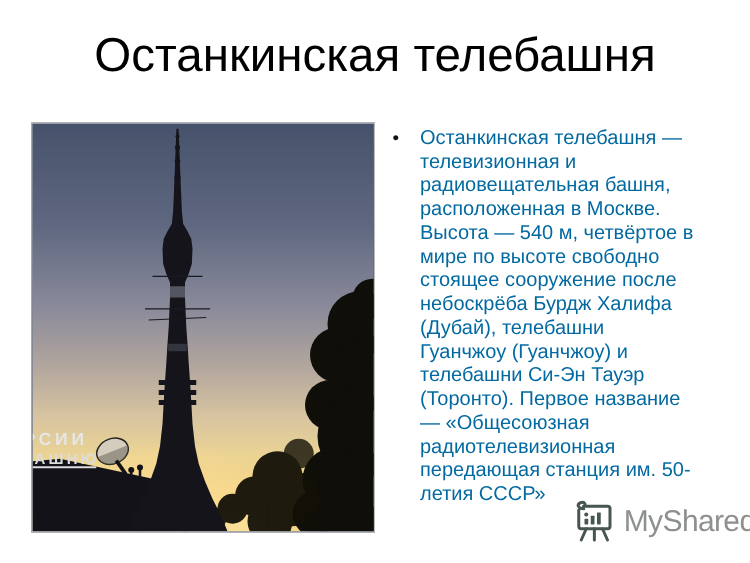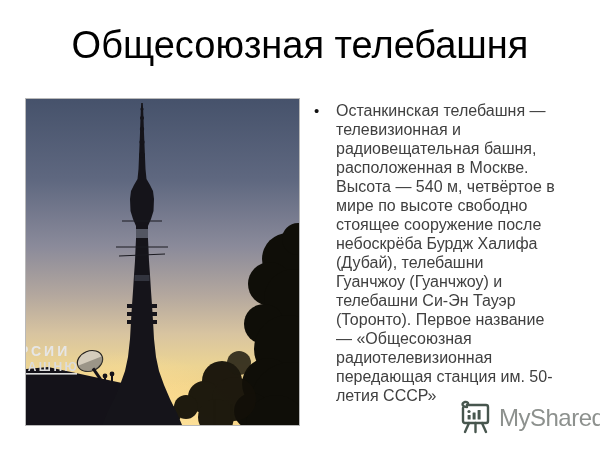--- a/index.html
+++ b/index.html
@@ -19,40 +19,40 @@
   .photo svg{display:block;}
   .bullet-item{
     position:absolute;left:314px;top:101px;width:268px;
     display:flex;align-items:flex-start;
   }
   .bullet-marker{
     flex:0 0 22px;font-size:15px;line-height:19px;color:#111111;
     padding-top:0px;
   }
   .bullet-text{
-    flex:1;font-size:16px;line-height:19px;color:#404040;
+    flex:1;font-size:16px;line-height:19px;color:#0369a1;
     white-space:pre-line;letter-spacing:0px;
   }
   .watermark{
     position:absolute;left:458px;top:399px;display:flex;align-items:center;gap:5px;
     cursor:pointer;
   }
   .watermark-label{
     font-size:24px;color:#8d918e;letter-spacing:-0.5px;line-height:1;
   }
   .sign-text{
     font-family:"Liberation Sans",sans-serif;font-weight:bold;
   }
 </style>
 </head>
 <body>
 
 <div class="slide">
 
-  <h1 class="title">Общесоюзная телебашня</h1>
+  <h1 class="title">Останкинская телебашня</h1>
 
   <figure class="photo">
     <svg width="273" height="326" viewBox="0 0 273 326">
       <defs>
         <linearGradient id="sky" x1="0" y1="0" x2="0" y2="1">
           <stop offset="0" stop-color="#46526b"></stop>
           <stop offset="0.25" stop-color="#5f6880"></stop>
           <stop offset="0.45" stop-color="#8a8a9a"></stop>
           <stop offset="0.60" stop-color="#b3a79e"></stop>
           <stop offset="0.72" stop-color="#d8c4a0"></stop>

